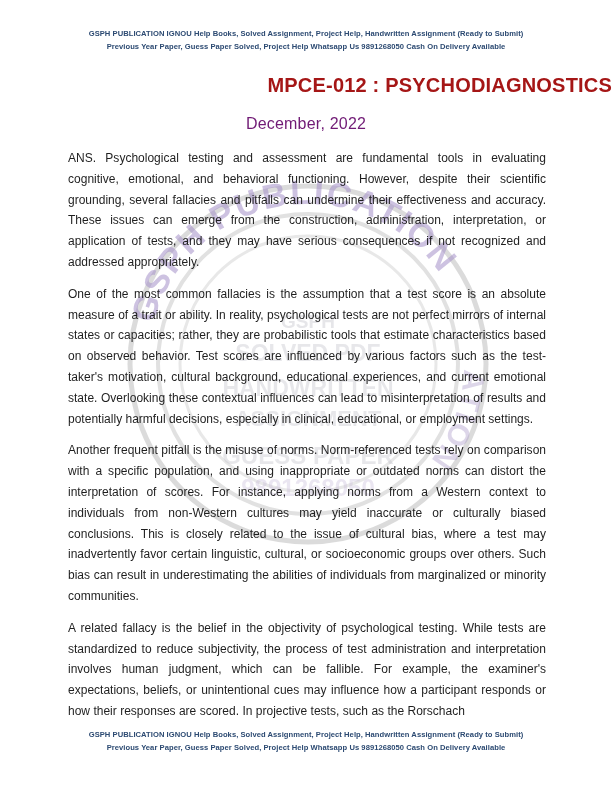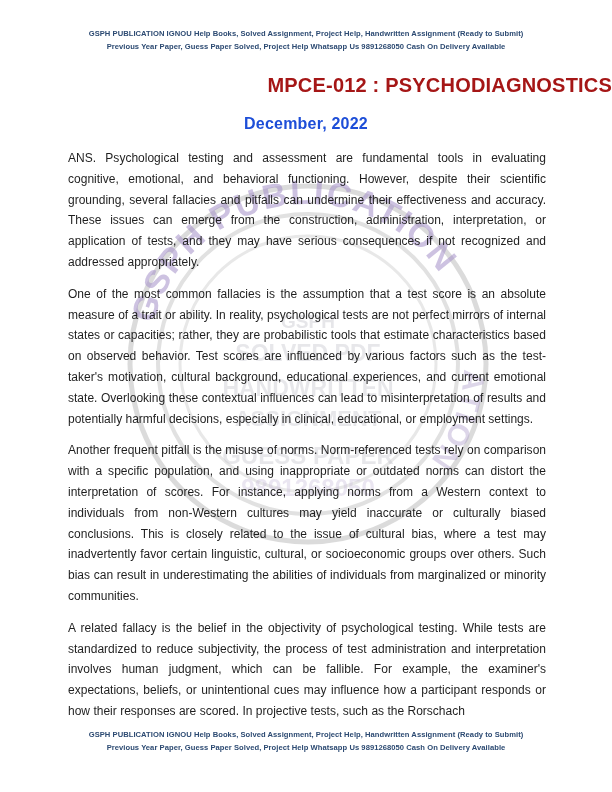--- a/index.html
+++ b/index.html
@@ -67,22 +67,22 @@
     letter-spacing: 0.2px;
   }
   .doc-subtitle {
     position: absolute;
     top: 115px;
     left: 0;
     right: 0;
     text-align: center;
     z-index: 3;
     font-size: 16px;
-    font-weight: bold;
-    color: #1d4ed8;
+    font-weight: normal;
+    color: #701a75;
     letter-spacing: 0.2px;
   }
 
   
   .content {
     position: absolute;
     top: 148px;
     left: 68px;
     width: 478px;
     z-index: 3;

